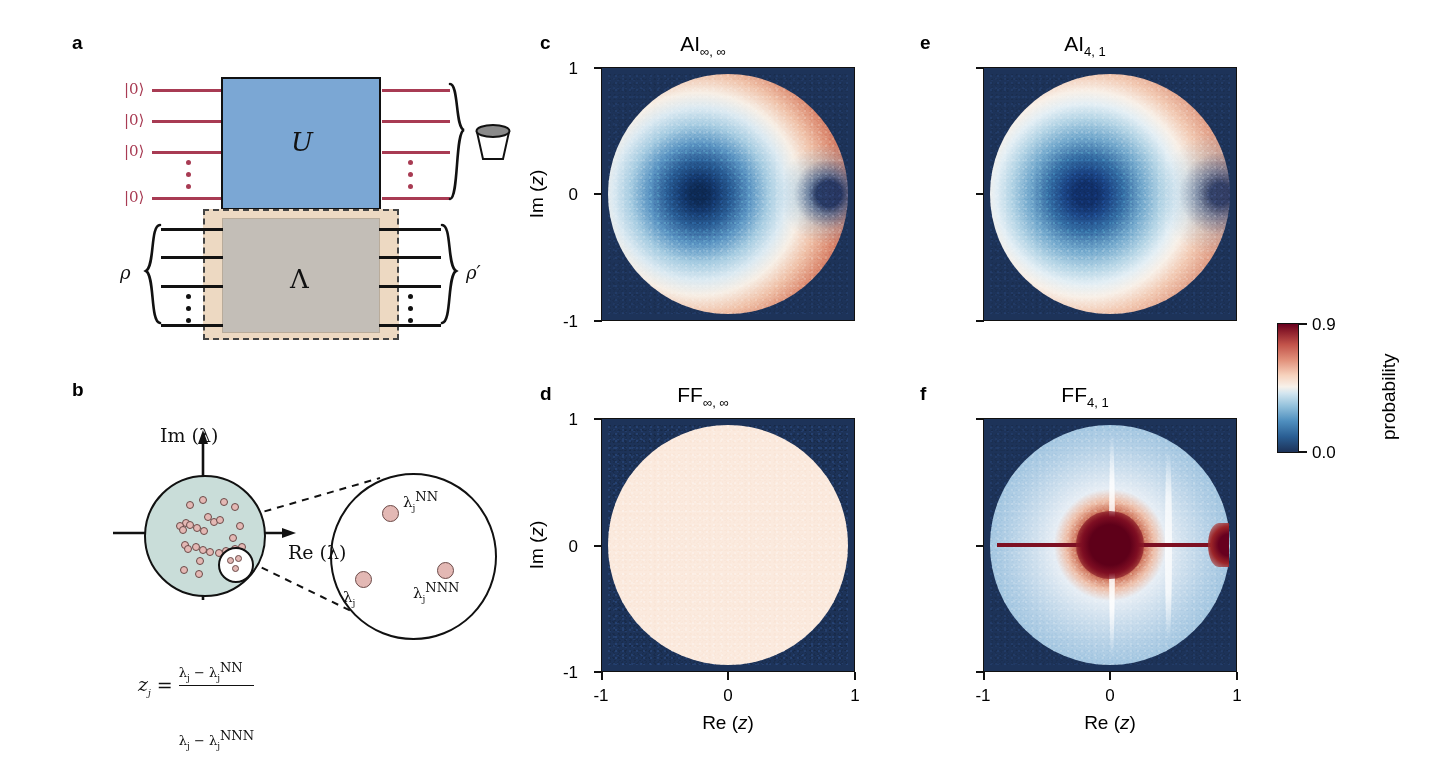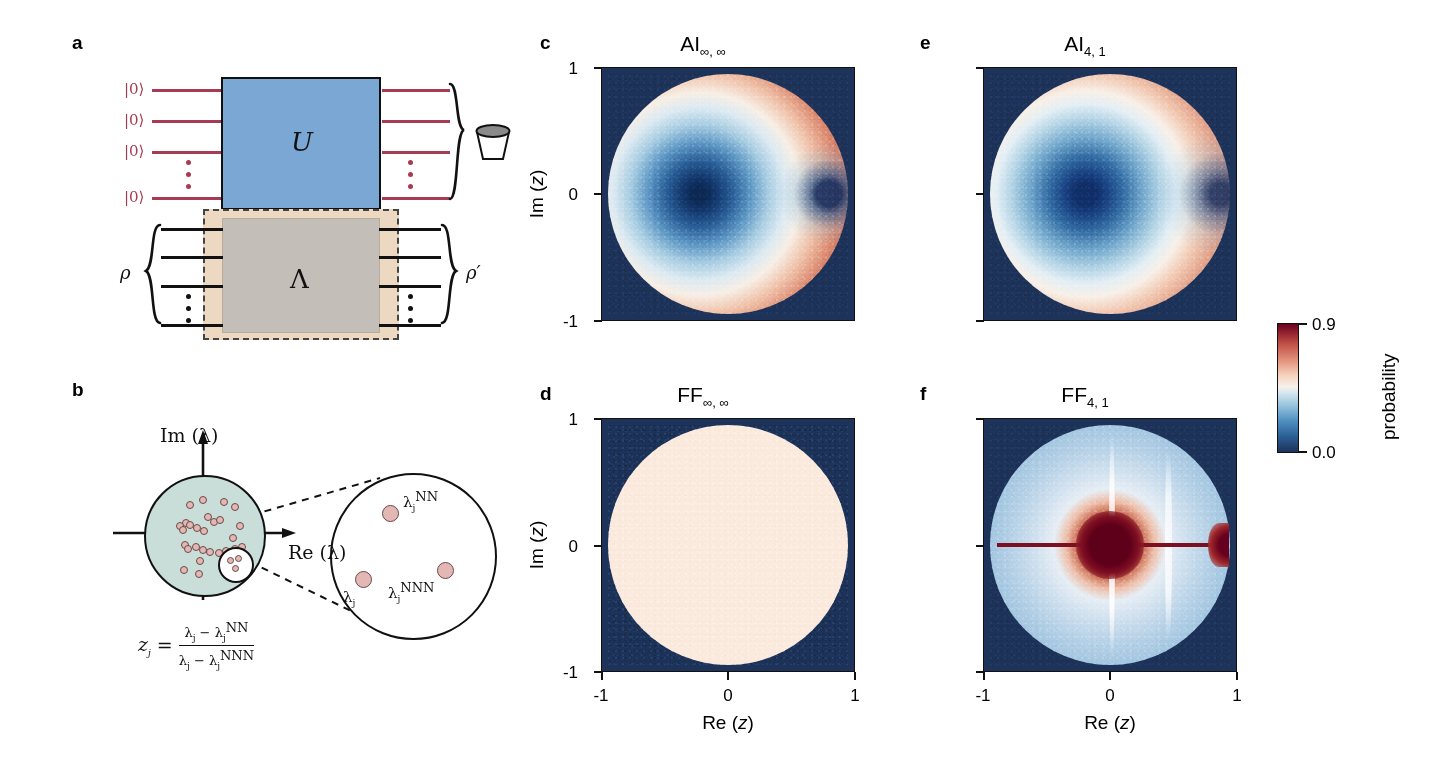--- a/index.html
+++ b/index.html
@@ -154,21 +154,21 @@
     position:absolute;
     font-family:"DejaVu Serif","Liberation Serif",serif;
     color:#111;white-space:nowrap;
   }
   .frac{
     position:absolute;
     font-family:"DejaVu Serif","Liberation Serif",serif;
     color:#111;
     display:flex;align-items:center;gap:6px;
   }
-  .frac .num,.frac .den{text-align:center;font-size:13px;white-space:nowrap;}
+  .frac .num,.frac .den{font-size:13px;white-space:nowrap;margin-top:40px;}
   .frac .bar{border-top:1.4px solid #111;margin:2px 0;}
   .frac .stack{display:inline-flex;flex-direction:column;}
   sup.t{font-size:13px;vertical-align:super;}
   sub.t{font-size:9px;vertical-align:sub;}
 </style>
 </head>
 <body>
 
 <div class="fig">
 
@@ -307,21 +307,21 @@
   <div class="bwhite" style="left:330px;top:473px;width:163px;height:163px;border-width:2.6px;"></div>
   <div class="bigdot" style="left:355px;top:571px;width:15px;height:15px;"></div>
   <div class="bigdot" style="left:382px;top:505px;width:15px;height:15px;"></div>
   <div class="bigdot" style="left:437px;top:562px;width:15px;height:15px;"></div>
 
   <div class="mlabel" style="left:160px;top:424px;font-size:19px;">Im (λ)</div>
   <div class="mlabel" style="left:288px;top:541px;font-size:19px;">Re (λ)</div>
 
   <div class="mlabel" style="left:403px;top:489px;font-size:15px;">λ<sub class="t">j</sub><sup class="t">NN</sup></div>
   <div class="mlabel" style="left:343px;top:588px;font-size:15px;">λ<sub class="t">j</sub></div>
-  <div class="mlabel" style="left:388px;top:580px;font-size:15px;text-align:center;">λ<sub class="t">j</sub><sup class="t">NNN</sup></div>
+  <div class="mlabel" style="left:413px;top:580px;font-size:15px;text-align:center;">λ<sub class="t">j</sub><sup class="t">NNN</sup></div>
 
   <div class="frac" style="left:138px;top:620px;">
     <span style="font-size:19px;font-style:italic;">z<sub class="t" style="font-style:italic;">j</sub></span>
     <span style="font-size:19px;">=</span>
     <span class="stack">
       <span class="num">λ<sub class="t">j</sub> − λ<sub class="t">j</sub><sup class="t">NN</sup></span>
       <span class="bar"></span>
       <span class="den">λ<sub class="t">j</sub> − λ<sub class="t">j</sub><sup class="t">NNN</sup></span>
     </span>
   </div>

